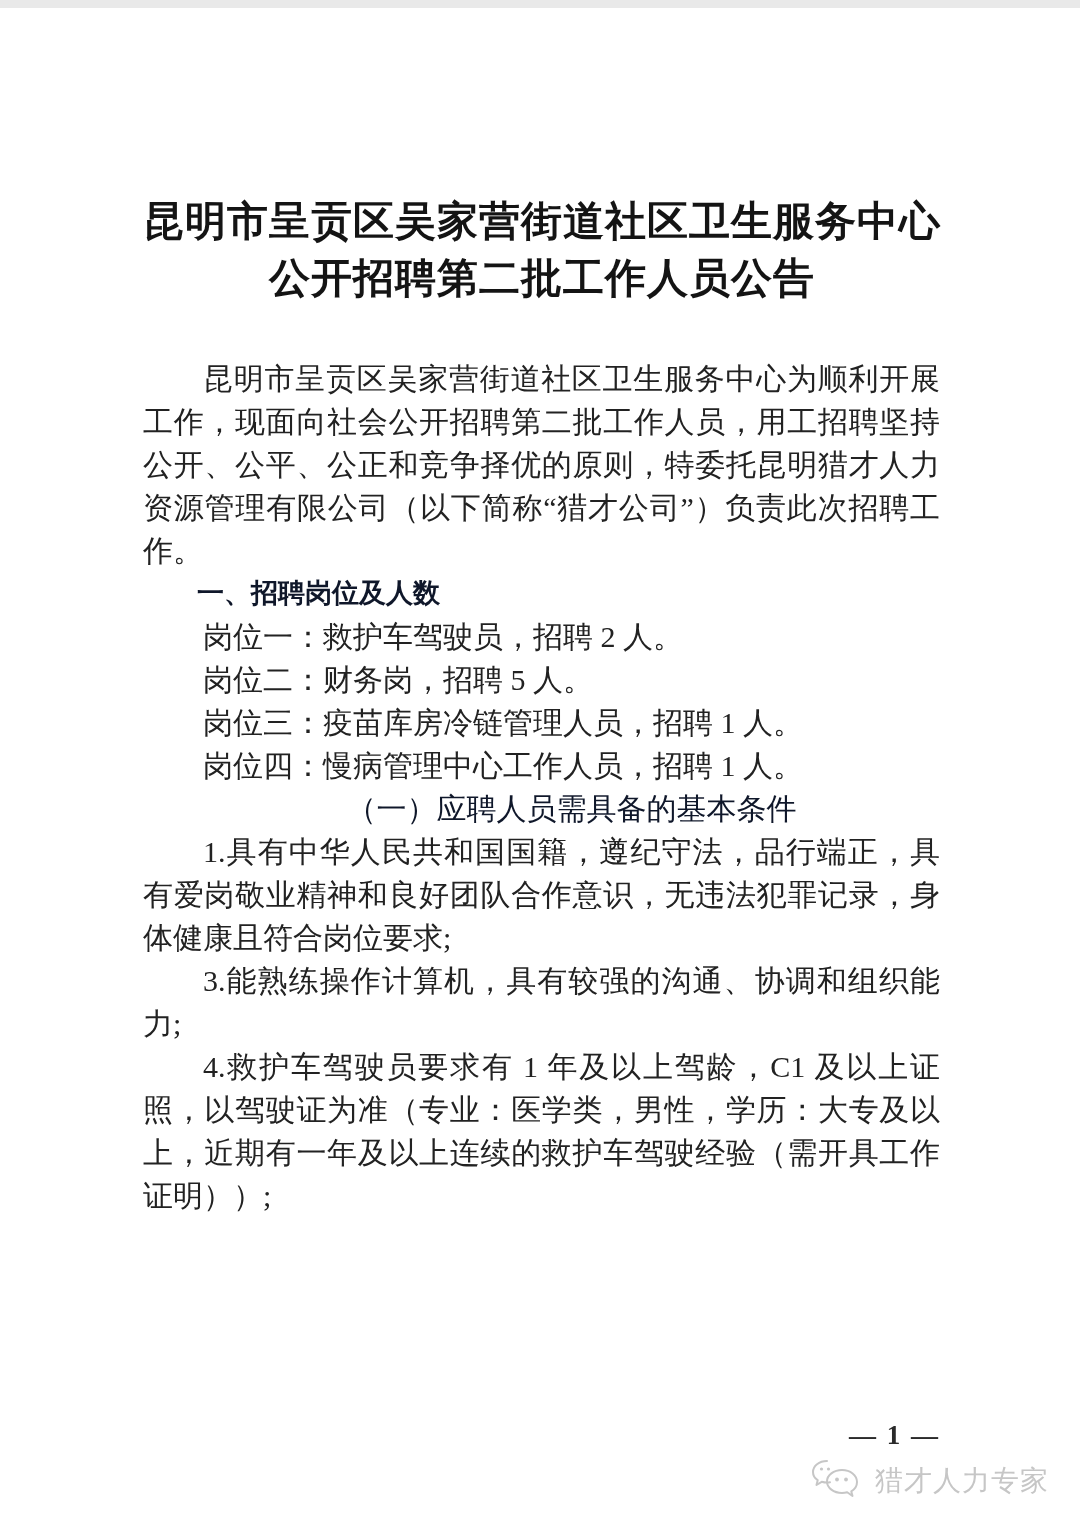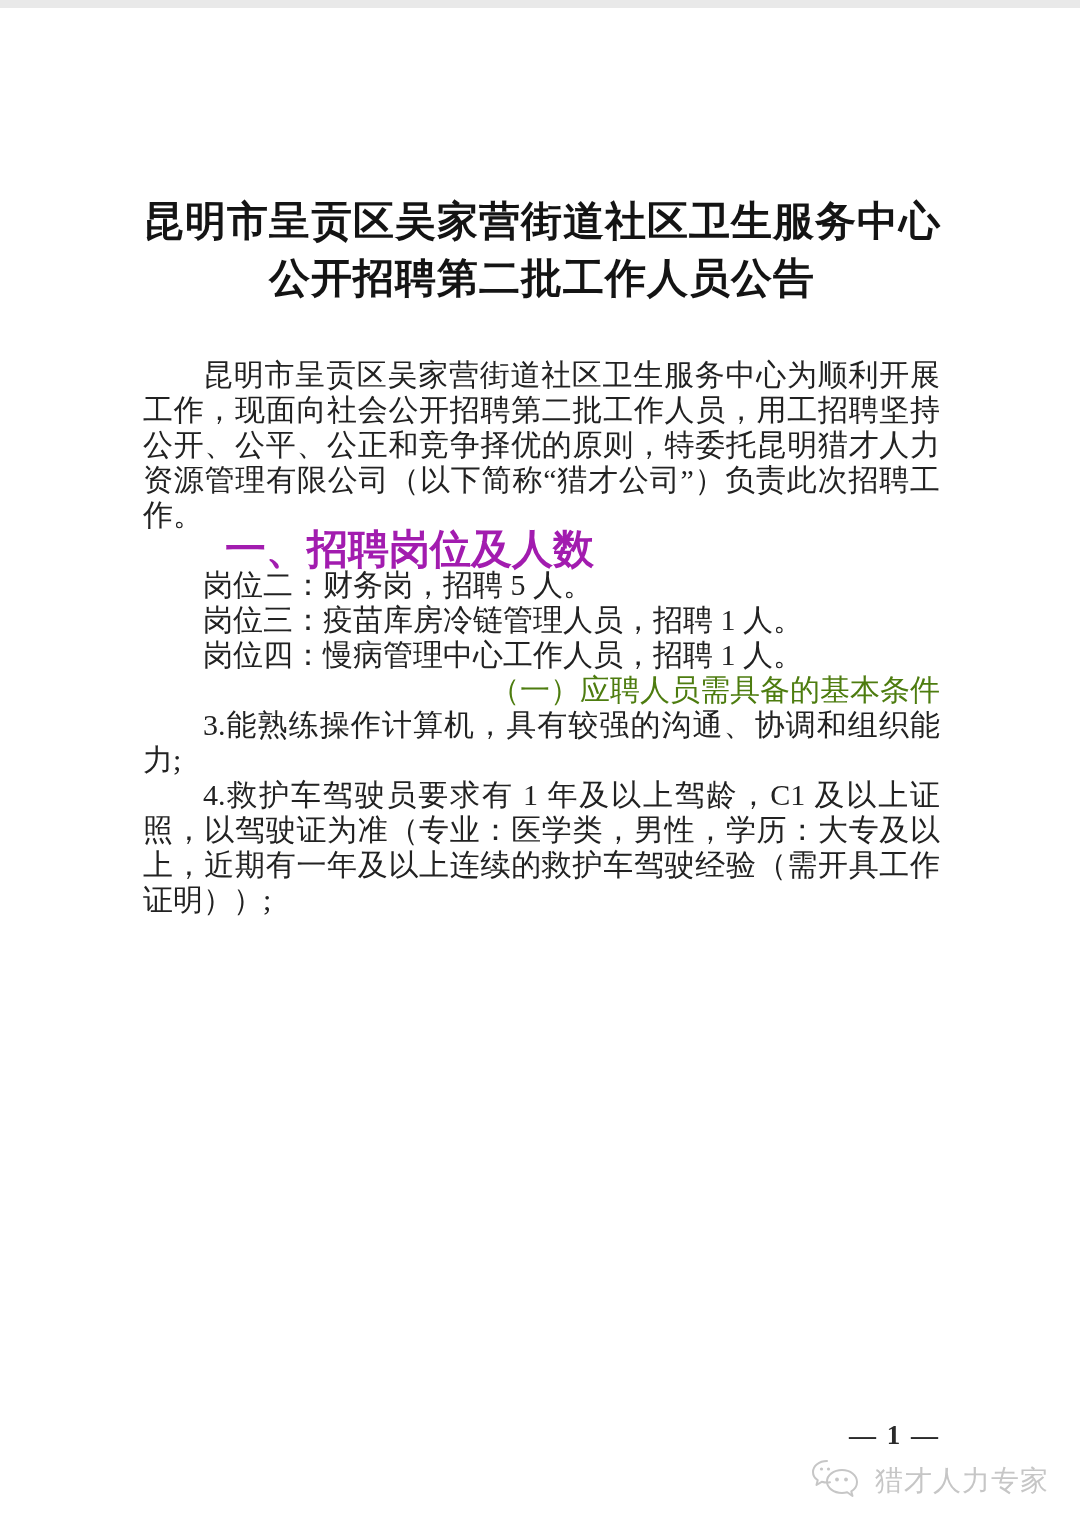--- a/index.html
+++ b/index.html
@@ -22,48 +22,48 @@
     font-size: 41px;
     line-height: 57px;
     font-weight: 700;
     letter-spacing: 1px;
     color: #141414;
   }
 
   .doc-body {
     margin: 50px 140px 0 143px;
     font-size: 30px;
-    line-height: 35px;
+    line-height: 43px;
     color: #222222;
   }
 
   .para {
     text-indent: 2em;
     text-align: justify;
   }
 
   .line-item {
     text-indent: 2em;
     text-align: left;
   }
 
   .section-heading {
     font-family: "Liberation Sans", sans-serif;
     font-weight: 700;
-    font-size: 41px;
+    font-size: 27px;
     text-indent: 2em;
-    color: #a21caf;
+    color: #0f172a;
     text-align: left;
   }
 
   .sub-heading {
     text-indent: 2em;
     font-size: 30px;
-    text-align: right;
-    color: #4d7c0f;
+    text-align: center;
+    color: #0f172a;
   }
 
   .page-number {
     position: absolute;
     top: 1412px;
     right: 140px;
     font-size: 27px;
     font-weight: 700;
     letter-spacing: 2px;
     color: #2a2a2a;
@@ -96,26 +96,28 @@
 
   <div class="doc-title">
     <div>昆明市呈贡区吴家营街道社区卫生服务中心</div>
     <div>公开招聘第二批工作人员公告</div>
   </div>
 
   <div class="doc-body">
     <p class="para">昆明市呈贡区吴家营街道社区卫生服务中心为顺利开展工作，现面向社会公开招聘第二批工作人员，用工招聘坚持公开、公平、公正和竞争择优的原则，特委托昆明猎才人力资源管理有限公司（以下简称“猎才公司”）负责此次招聘工作。</p>
 
     <p class="section-heading">一、招聘岗位及人数</p>
+    <p class="line-item">岗位一：救护车驾驶员，招聘 2 人。</p>
     <p class="line-item">岗位二：财务岗，招聘 5 人。</p>
     <p class="line-item">岗位三：疫苗库房冷链管理人员，招聘 1 人。</p>
     <p class="line-item">岗位四：慢病管理中心工作人员，招聘 1 人。</p>
 
     <p class="sub-heading">（一）应聘人员需具备的基本条件</p>
 
+    <p class="para">1.具有中华人民共和国国籍，遵纪守法，品行端正，具有爱岗敬业精神和良好团队合作意识，无违法犯罪记录，身体健康且符合岗位要求;</p>
     <p class="para">3.能熟练操作计算机，具有较强的沟通、协调和组织能力;</p>
     <p class="para">4.救护车驾驶员要求有 1 年及以上驾龄，C1 及以上证照，以驾驶证为准（专业：医学类，男性，学历：大专及以上，近期有一年及以上连续的救护车驾驶经验（需开具工作证明））;</p>
   </div>
 
   <div class="page-number">— 1 —</div>
 
   <div class="watermark">
     <span class="icon">
       <svg class="wm-icon" width="52" height="48" viewBox="0 0 52 48">
         <g fill="none" stroke="#c6c6c6" stroke-width="2" stroke-linecap="round" stroke-linejoin="round">

